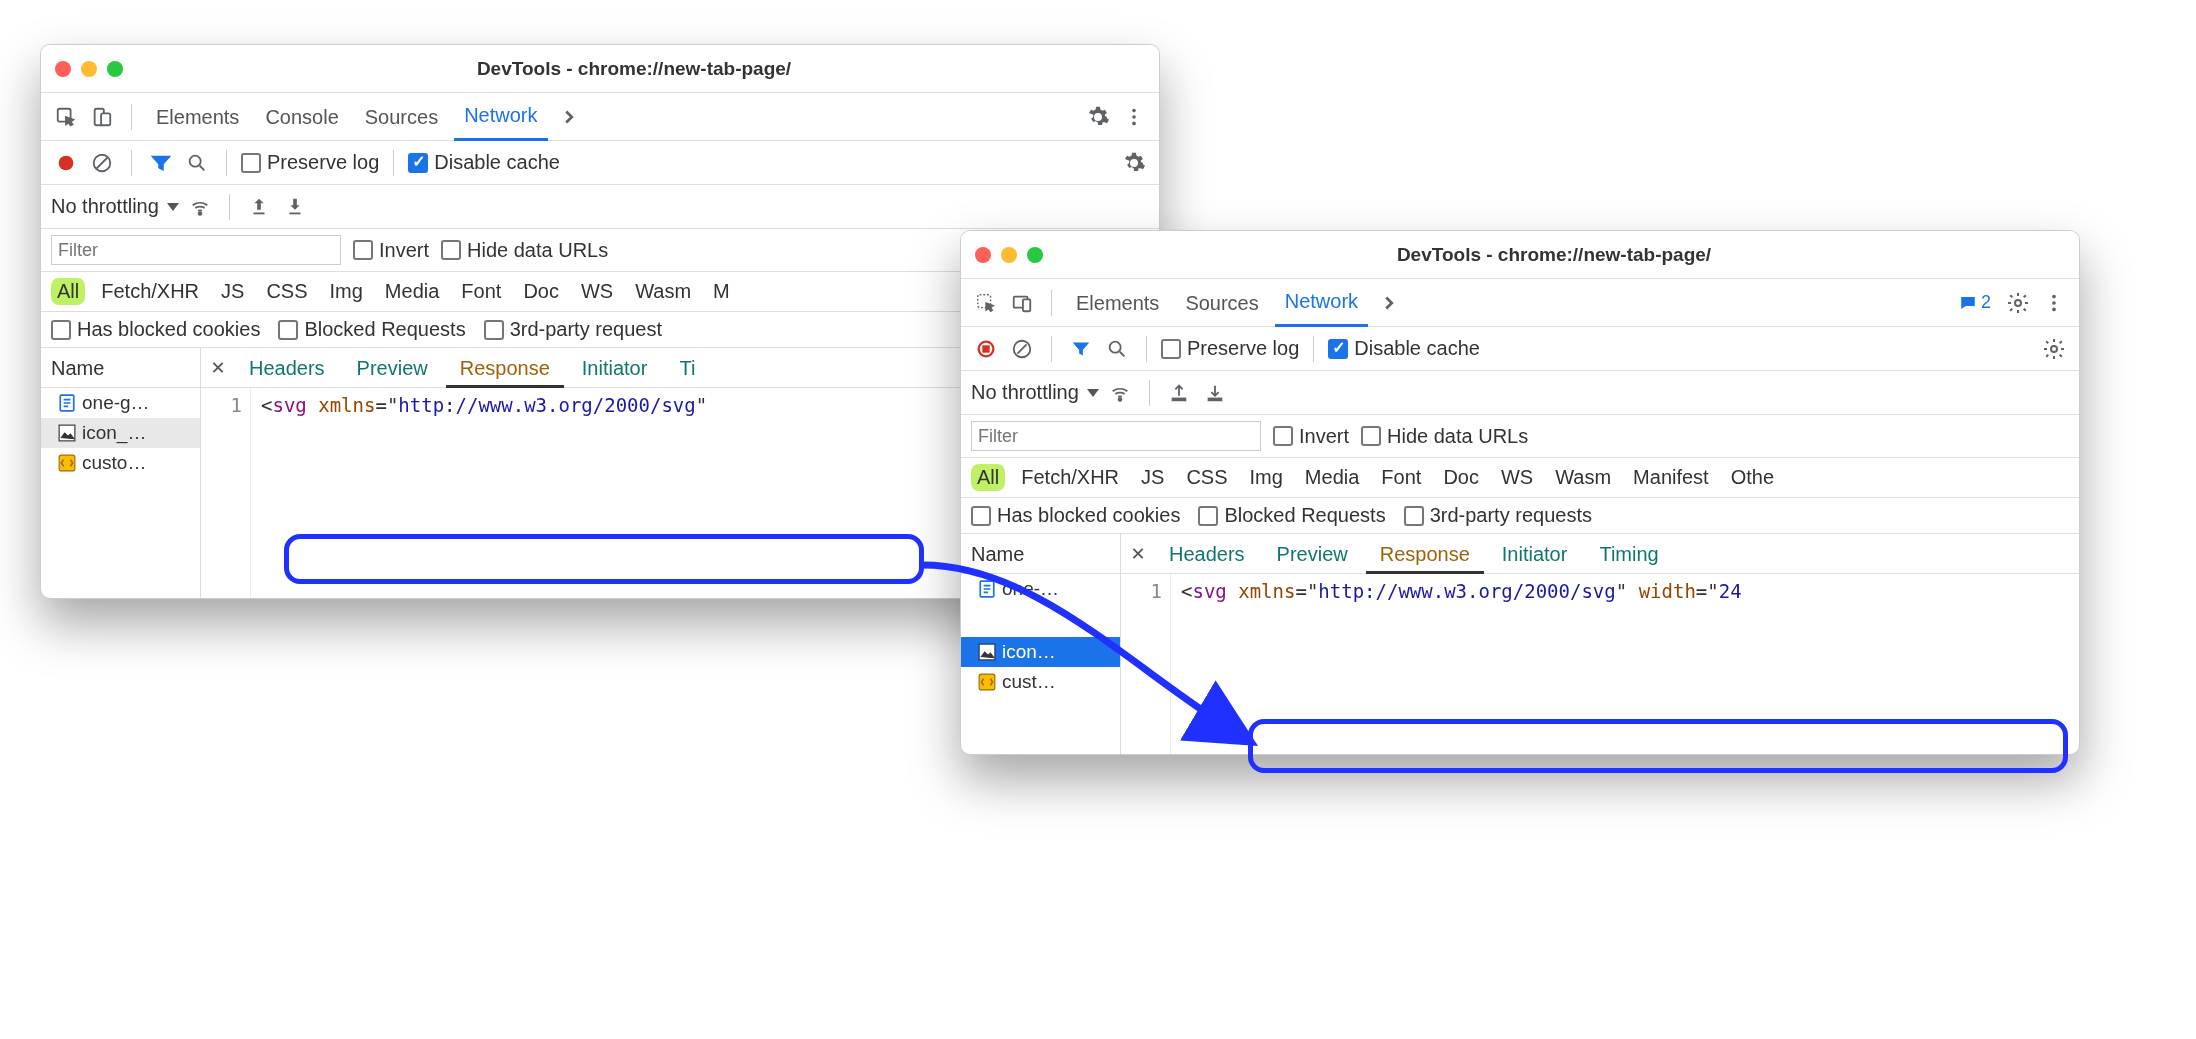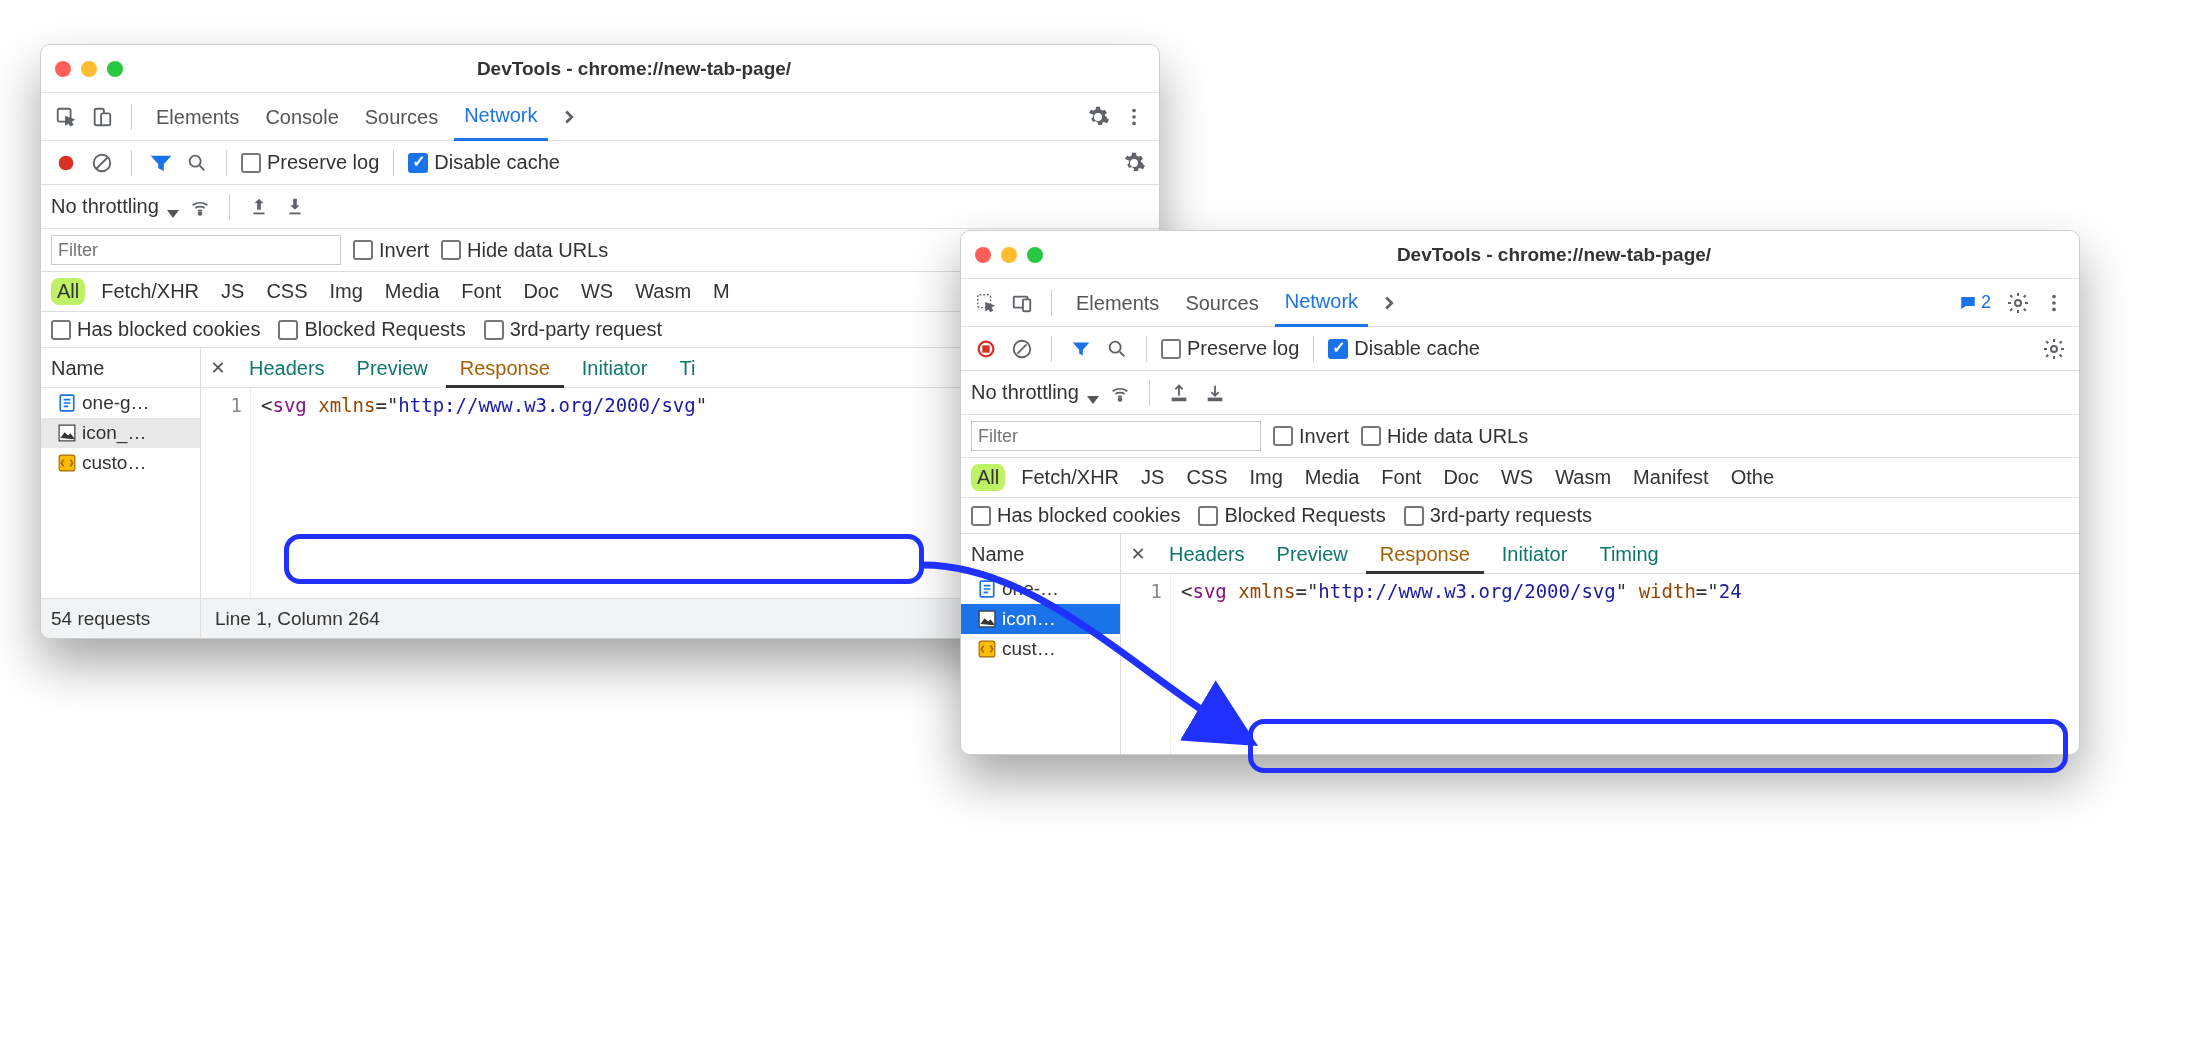--- a/index.html
+++ b/index.html
@@ -91,21 +91,21 @@
     position: relative;
   }
   .chk input[type=checkbox]:checked {
     background: #1a73e8; border-color: #1a73e8;
   }
   .chk input[type=checkbox]:checked::after {
     content: "✓"; color: #fff; position: absolute;
     left: 2px; top: -3px; font-size: 16px; font-weight: bold;
   }
   .throttling {
-    display: flex; align-items: flex-end; gap: 8px;
+    display: flex; align-items: center; gap: 8px;
     font-size: 20px; color: #333;
     cursor: pointer;
   }
   .caret-down {
     width: 0; height: 0;
     border-left: 6px solid transparent;
     border-right: 6px solid transparent;
     border-top: 8px solid #555;
   }
   .filter-row {
@@ -166,21 +166,21 @@
     padding: 4px 17px;
     font-size: 19px;
     color: #333;
     cursor: pointer;
     white-space: nowrap; overflow: hidden; text-overflow: ellipsis;
   }
   .reqitem.selected {
     background: #e8e8e8;
   }
   .reqitem.selected-blue {
-    background: #1a73e8; color: #fff;
+    background: #1a73e8; color: #fff; margin-top: 33px;
   }
   .ficon { width: 18px; height: 18px; flex-shrink: 0; display:flex; align-items:center; justify-content:center; }
   .detail {
     flex: 1;
     display: flex; flex-direction: column;
   }
   .detail-tabs {
     display: flex; align-items: center;
     border-bottom: 1px solid #ddd;
     height: 40px;
@@ -462,24 +462,20 @@
         <div class="dtab">Initiator</div>
         <div class="dtab">Ti</div>
       </div>
       <div class="code-area">
         <div class="gutter">1</div>
         <div class="code">&lt;<span class="ht">svg</span> <span class="attr">xmlns</span>="<span class="val">http://www.w3.org/2000/svg</span>"</div>
       </div>
     </div>
   </div>
 
-  <div class="statusbar">
-    <div class="reqcount">54 requests</div>
-    <div class="cursor">Line 1, Column 264</div>
-  </div>
 </div>
 
 <div class="window" style="left:960px; top:230px; width:1120px;">
   <div class="titlebar">
     <div class="traffic">
       <div class="dot red"></div>
       <div class="dot yellow"></div>
       <div class="dot green"></div>
     </div>
     <div class="title">DevTools - chrome://new-tab-page/</div>

